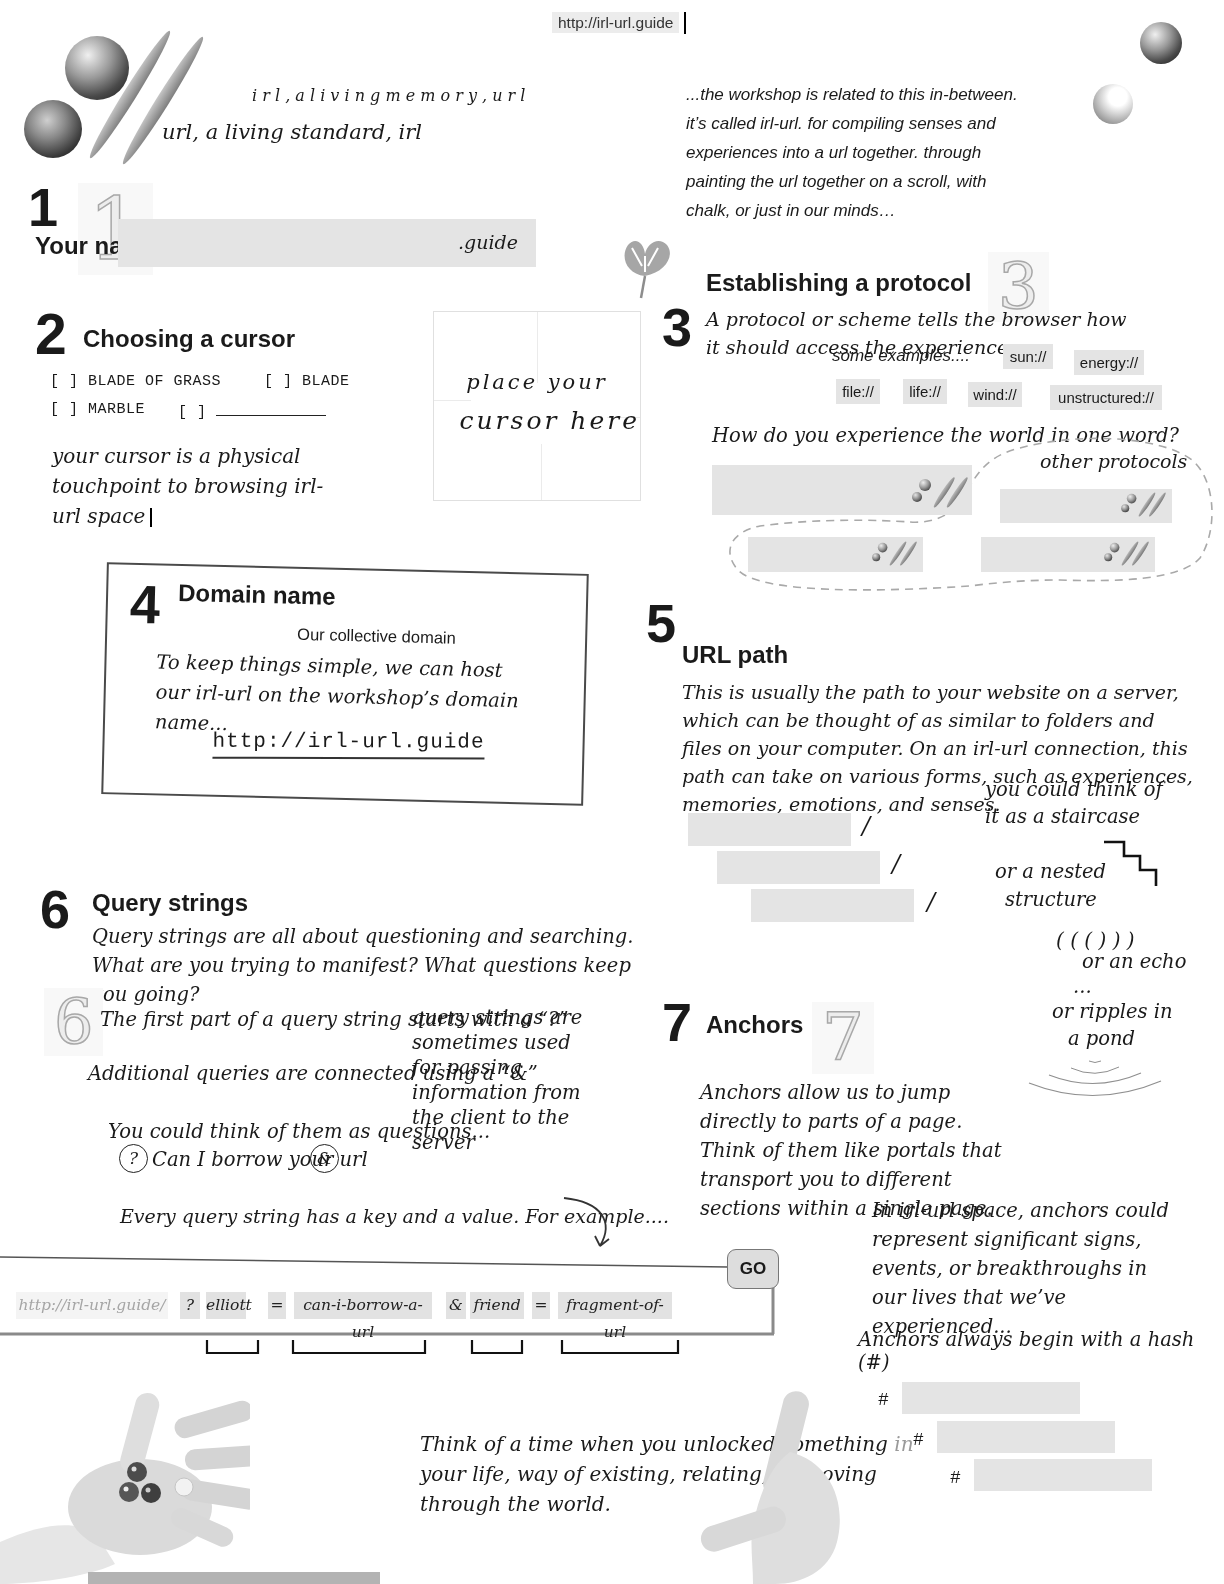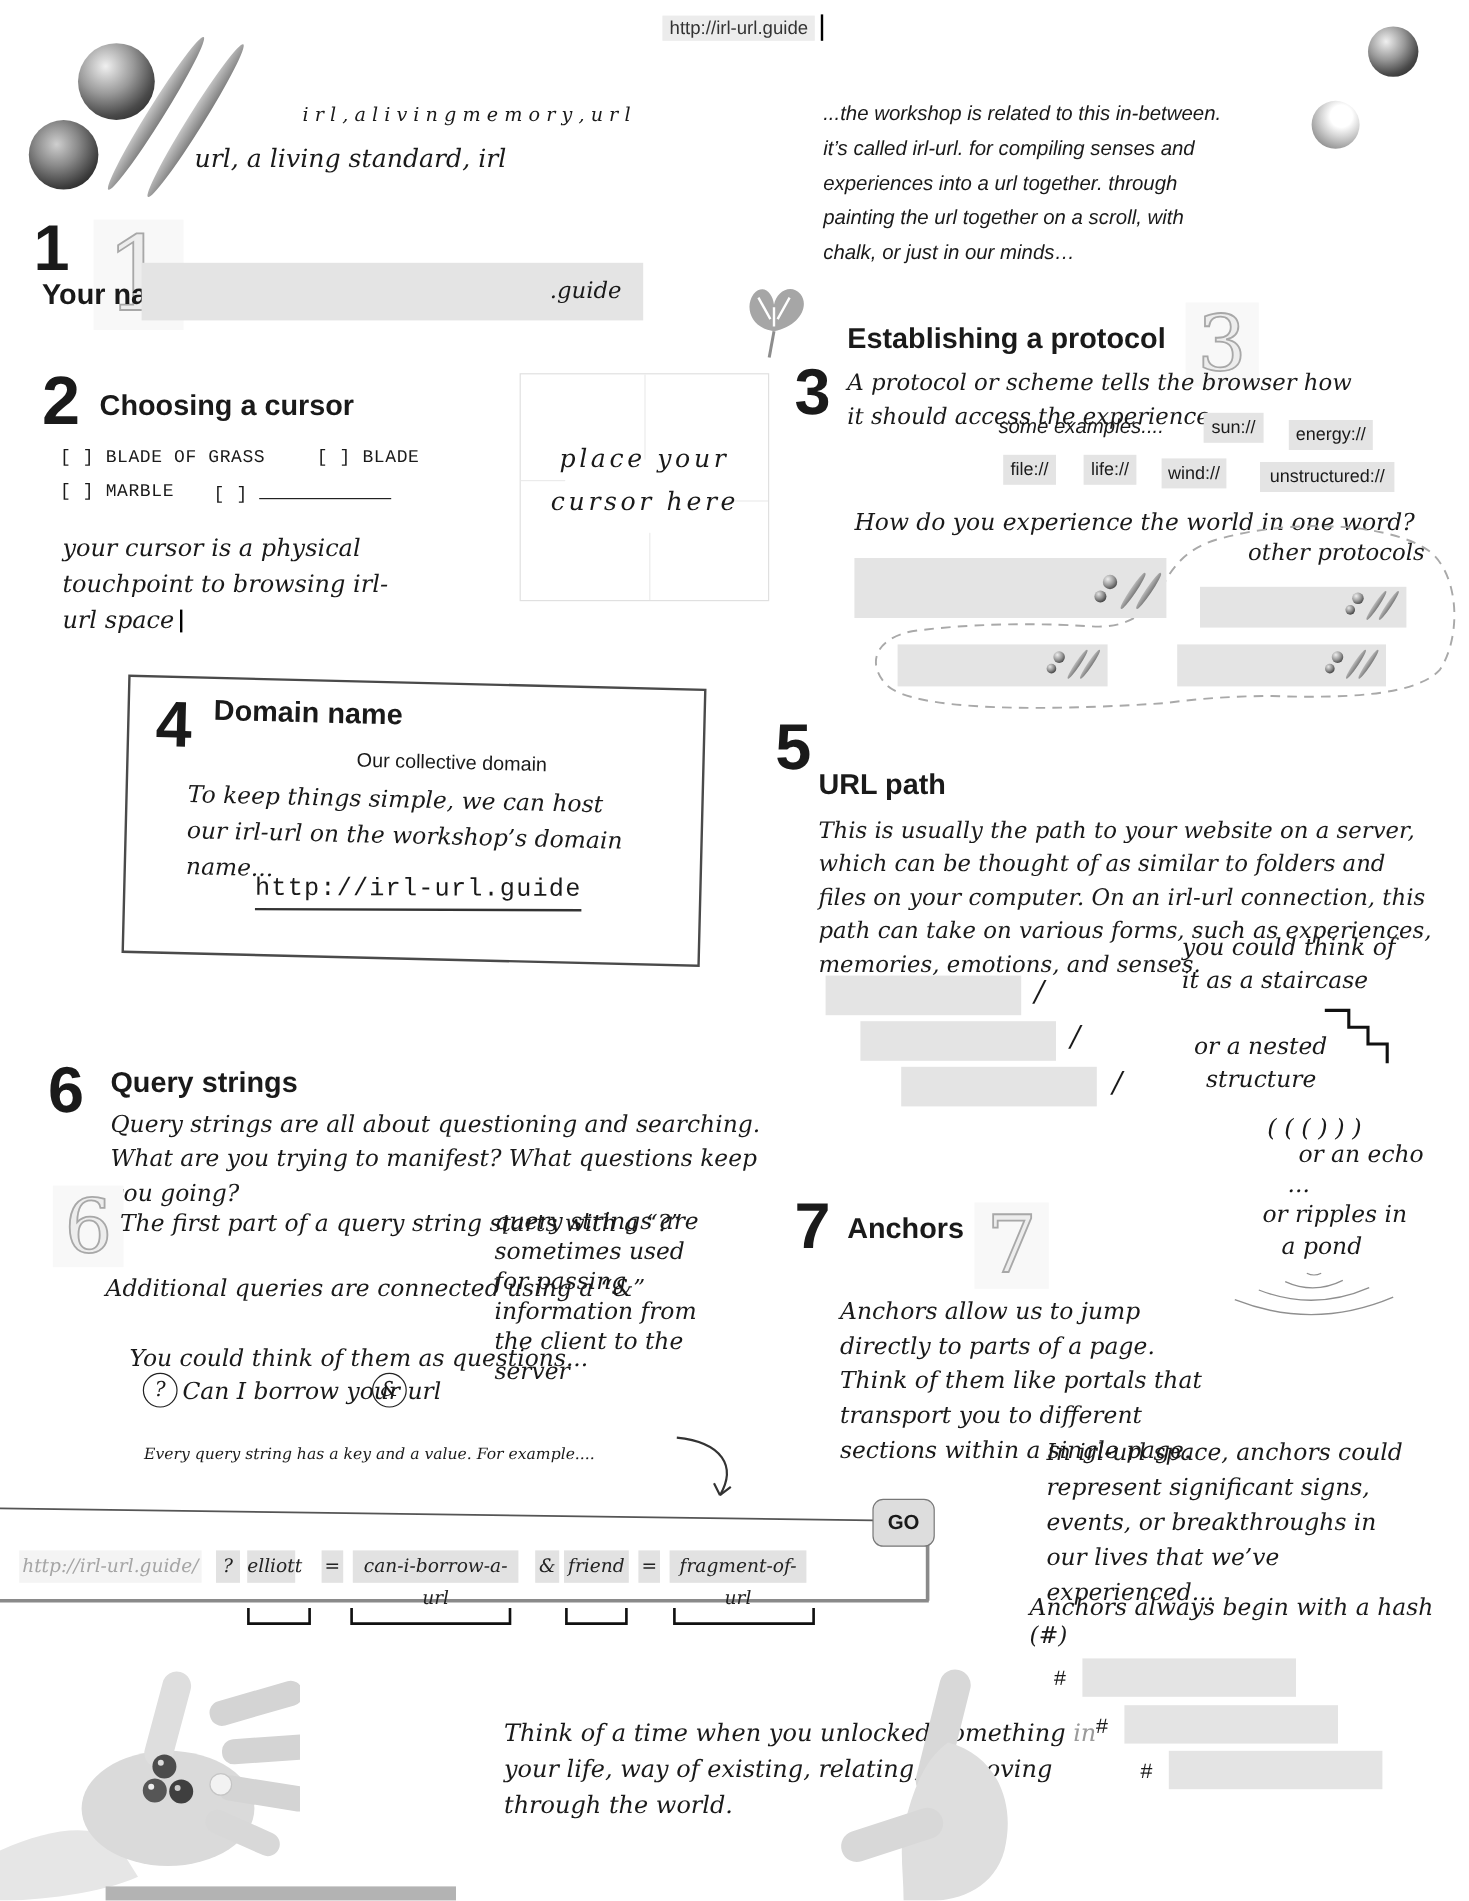--- a/index.html
+++ b/index.html
@@ -90,21 +90,21 @@
   <div class="abs script" style="left:52px;top:441px;width:285px;font-size:20px;line-height:30px">
     <span>your cursor is a physical touchpoint to browsing irl-url space</span><span class="cursorbar"></span>
   </div>
 
   <div class="abs" style="left:433px;top:311px;width:206px;height:188px;border:1.5px solid #e0e0e0;background:#fff">
     <div class="faint" style="left:50%;top:0;width:1px;height:38%"></div>
     <div class="faint" style="left:0;top:47%;width:18%;height:1px"></div>
     <div class="faint" style="right:0;top:56%;width:16%;height:1px"></div>
     <div class="faint" style="left:52%;bottom:0;width:1px;height:30%"></div>
     <div class="script" style="position:absolute;left:0;right:0;top:58px;text-align:center;font-size:21px;letter-spacing:3px">place your</div>
-    <div class="script" style="position:absolute;left:1px;right:0;top:94px;text-align:center;font-size:21px;letter-spacing:3px">cursor here</div>
+    <div class="script" style="position:absolute;left:1px;right:0;top:94px;text-align:right;font-size:25px;letter-spacing:3px">cursor here</div>
   </div>
 
   <div class="abs bignum" style="left:662px;top:300px">3</div>
   <div class="abs sketch" style="left:988px;top:252px;font-size:64px">3</div>
   <div class="abs head" style="left:706px;top:270px">Establishing a protocol</div>
   <div class="abs script" style="left:706px;top:305px;width:430px;font-size:19px;line-height:28px">A protocol or scheme tells the browser how it should access the experience...</div>
   <div class="abs sans-i" style="left:832px;top:346px;font-size:17px">some examples....</div>
 
   <div class="abs gbox" style="left:1003px;top:344px;width:50px;height:25px;text-align:center;line-height:25px;font-size:15px">sun://</div>
   <div class="abs gbox" style="left:1074px;top:350px;width:70px;height:25px;text-align:center;line-height:25px;font-size:15px">energy://</div>
@@ -201,21 +201,21 @@
   <div class="abs sketch" style="left:44px;top:988px;font-size:62px">6</div>
   <div class="abs script" style="left:100px;top:1008px;font-size:19.5px">The first part of a query string starts with a “?”</div>
   <div class="abs script" style="left:412px;top:1005px;width:185px;font-size:19.5px;line-height:25px">query strings are sometimes used for passing information from the client to the server</div>
   <div class="abs script" style="left:88px;top:1062px;font-size:19.5px">Additional queries are connected using a “&amp;”</div>
   <div class="abs script" style="left:108px;top:1120px;font-size:19.5px">You could think of them as questions...</div>
 
   <div class="qcircle" style="left:119px;top:1144px">?</div>
   <div class="abs script" style="left:152px;top:1148px;font-size:19.5px">Can I borrow your url</div>
   <div class="qcircle" style="left:310px;top:1144px">&amp;</div>
 
-  <div class="abs script" style="left:120px;top:1205px;font-size:13px">Every query string has a key and a value. For example....</div>
+  <div class="abs script" style="left:120px;top:1205px;font-size:19px">Every query string has a key and a value. For example....</div>
   <svg class="abs" style="left:556px;top:1192px" width="70" height="64" viewBox="0 0 70 64">
     <path d="M8 6 C46 10 58 30 44 54" fill="none" stroke="#333" stroke-width="1.8"></path>
     <path d="M44 54 L39 44 M44 54 L53 47" fill="none" stroke="#333" stroke-width="1.8"></path>
   </svg>
 
   <div class="abs bignum" style="left:662px;top:995px">7</div>
   <div class="abs sketch" style="left:812px;top:1002px;font-size:66px">7</div>
   <div class="abs head" style="left:706px;top:1012px">Anchors</div>
   <div class="abs script" style="left:700px;top:1078px;width:320px;font-size:19.5px;line-height:29px">Anchors allow us to jump directly to parts of a page. Think of them like portals that transport you to different sections within a single page.</div>
   <div class="abs script" style="left:872px;top:1196px;width:305px;font-size:19.5px;line-height:29px">In irl-url space, anchors could represent significant signs, events, or breakthroughs in our lives that we’ve experienced...</div>

